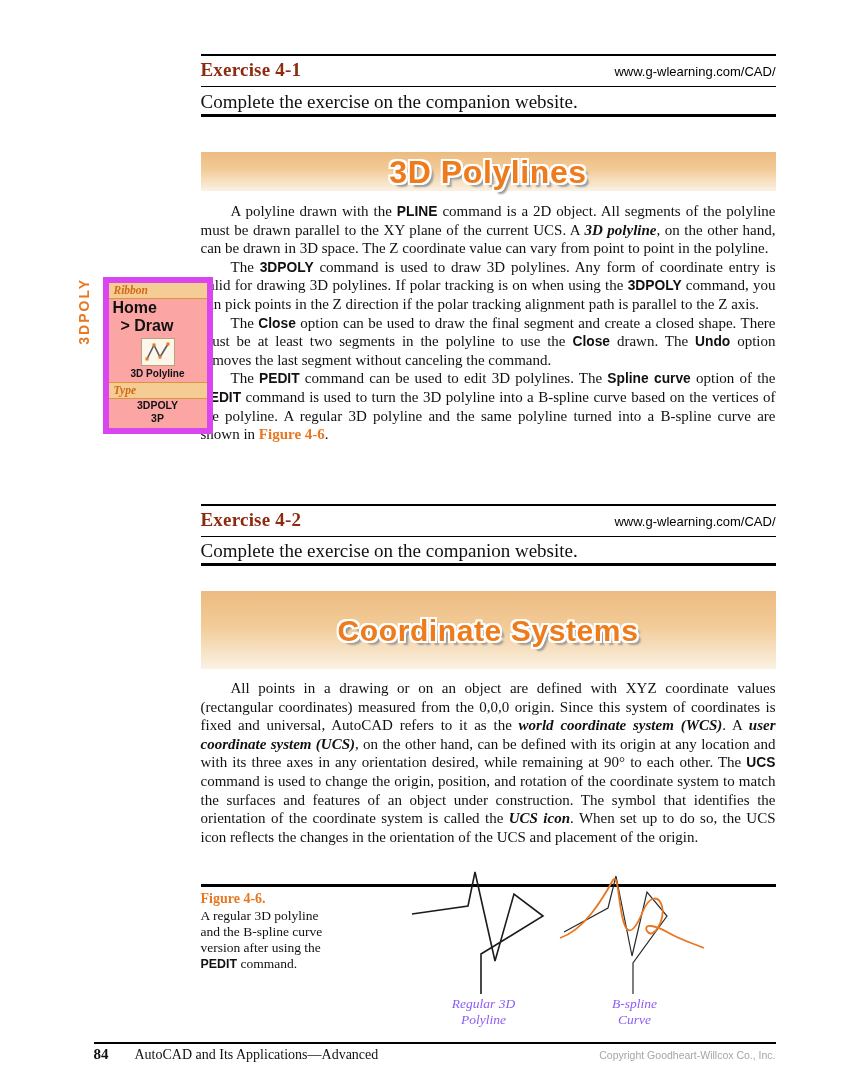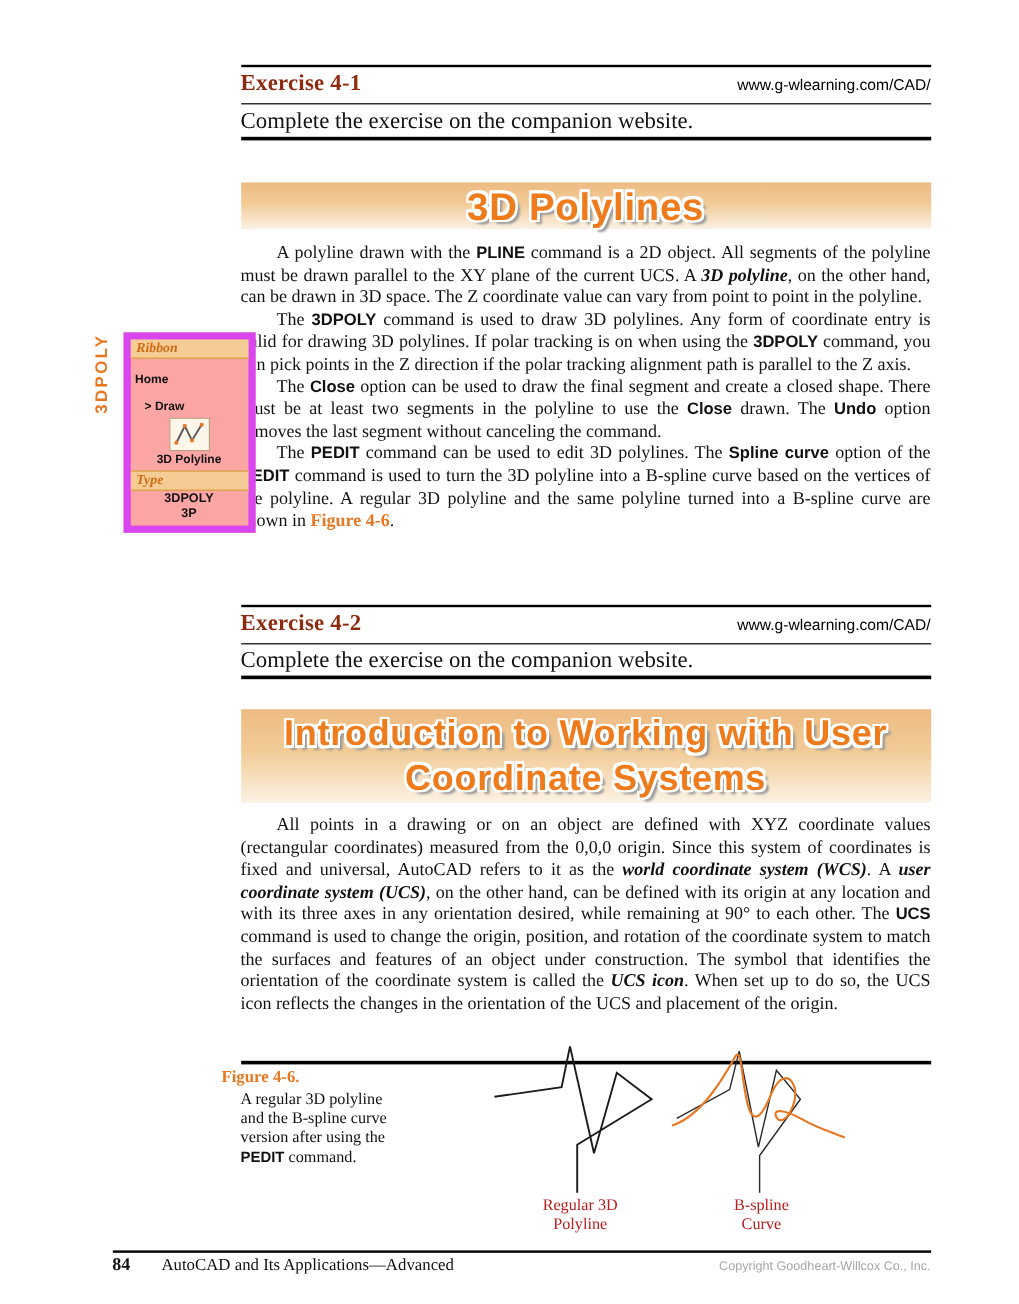--- a/index.html
+++ b/index.html
@@ -18,29 +18,29 @@
                     -2px 0 0 #fff,2px 0 0 #fff,0 -2px 0 #fff,0 2px 0 #fff,4px 4px 2px #999;}
   .bt1{font-size:32px;line-height:38px;}
   .bt2{font-size:30px;line-height:37px;}
   .copy{position:absolute;text-align:justify;font-size:15px;line-height:1.24;}
   .copy p{margin:0;text-indent:30px;}
   .b{font-weight:700;}
   .i{font-style:italic;}
   .cmd{font-family:"Liberation Sans",sans-serif;font-weight:700;font-size:.92em;}
   .figcap-title{position:absolute;font-weight:700;font-size:14px;color:#e87722;}
   .figcap{position:absolute;font-size:13.5px;line-height:1.18;text-align:left;}
-  .figlabel{position:absolute;color:#b91c1c;font-size:13.5px;line-height:1.2;text-align:center;}
+  .figlabel{position:absolute;color:#8b5cf6;font-size:13.5px;line-height:1.2;text-align:center;font-style:italic;}
   .vert{display:block;writing-mode:vertical-rl;transform:rotate(180deg);
         font-family:"Liberation Sans",sans-serif;font-weight:700;font-size:14px;color:#e87722;letter-spacing:2px;}
   .ribbon-box{position:absolute;border:6px solid #d946ef;background:#fca5a5;
         font-family:"Liberation Sans",sans-serif;}
   .rb-header{font-family:"Liberation Serif",serif;font-style:italic;font-weight:700;font-size:11.5px;
         color:#cf6b15;background:#f5cd94;border-bottom:1px solid #d9963c;padding:1px 5px 2px;}
   .rb-header.rb-mid{border-top:1px solid #d9963c;}
-  .rb-row{font-size:10px;font-weight:700;padding:12px 4px 0;}
+  .rb-row{font-size:16px;font-weight:700;padding:0 4px 0;}
   .rb-indent{padding-left:12px;}
   .rb-icon-wrap{display:flex;justify-content:center;padding:3px 0 1px;}
   .rb-tool{font-size:10px;font-weight:700;text-align:center;padding:1px 0 3px;}
   .rb-type{font-size:10.5px;font-weight:700;text-align:center;line-height:13px;}
   .rb-type.last{padding-bottom:3px;}
   .footer-row{position:absolute;display:flex;align-items:baseline;}
   .foot-num{font-weight:700;font-size:15px;}
   .foot-title{font-size:14px;margin-left:26px;}
   .foot-copy{font-family:"Liberation Sans",sans-serif;font-size:10.5px;color:#a6a6a6;margin-left:auto;}
   .figsvg{position:absolute;}
@@ -97,30 +97,29 @@
   <div class="rule" style="left:165px;top:504px;width:575px;height:2px;"></div>
   <div class="exr-row" style="left:165px;top:509px;width:575px;">
     <span class="exr-title">Exercise 4-2</span>
     <span class="exr-url">www.g-wlearning.com/CAD/</span>
   </div>
   <div class="rule" style="left:165px;top:536px;width:575px;height:1px;"></div>
   <div class="exr-body" style="left:165px;top:540px;width:575px;">Complete the exercise on the companion website.</div>
   <div class="rule" style="left:165px;top:563px;width:575px;height:3px;"></div>
 
   <div class="band" style="left:165px;top:591px;width:575px;height:78px;">
-    <div class="band-title bt2">Introduction to Working with User</div>
     <div class="band-title bt2">Coordinate Systems</div>
   </div>
 
   <div class="copy" style="left:165px;top:679px;width:575px;">
     <p><span>All points in a drawing or on an object are defined with XYZ coordinate values (rectangular coordinates) measured from the 0,0,0 origin. Since this system of coordinates is fixed and universal, AutoCAD refers to it as the </span><span class="b i">world coordinate system (WCS)</span><span>. A </span><span class="b i">user coordinate system (UCS)</span><span>, on the other hand, can be defined with its origin at any location and with its three axes in any orientation desired, while remaining at 90° to each other. The </span><span class="b cmd">UCS</span><span> command is used to change the origin, position, and rotation of the coordinate system to match the surfaces and features of an object under construction. The symbol that identifies the orientation of the coordinate system is called the </span><span class="b i">UCS icon</span><span>. When set up to do so, the UCS icon reflects the changes in the orientation of the UCS and placement of the origin.</span></p>
   </div>
 
   <div class="rule" style="left:165px;top:884px;width:575px;height:3px;"></div>
-  <div class="figcap-title" style="left:149px;top:891px;">Figure 4-6.</div>
+  <div class="figcap-title" style="left:165px;top:891px;">Figure 4-6.</div>
   <div class="figcap" style="left:165px;top:908px;width:140px;"><span>A regular 3D polyline and the B-spline curve version after using the </span><span class="b cmd">PEDIT</span><span> command.</span></div>
 
   <svg class="figsvg" style="left:370px;top:866px;" width="155" height="132" viewBox="0 0 155 132">
     <polyline points="6,48 62,40 69,6 89,95 108,28 137,50 75,88 75,128" fill="none" stroke="#1c1c1c" stroke-width="1.6"></polyline>
   </svg>
 
   <svg class="figsvg" style="left:520px;top:866px;" width="155" height="132" viewBox="0 0 155 132">
     <polyline points="8,66 52,42 60,10 76,90 91,26 111,50 77,97 77,128" fill="none" stroke="#2a2a2a" stroke-width="1.2"></polyline>
     <path d="M4,72 C 28,64 46,34 57,14 C 63,6 62,44 69,60 C 74,71 81,60 87,45 C 93,31 102,28 106,40 C 110,53 97,75 91,65 C 87,57 99,59 113,67 C 125,74 136,77 148,82" fill="none" stroke="#e87722" stroke-width="1.8"></path>
   </svg>

